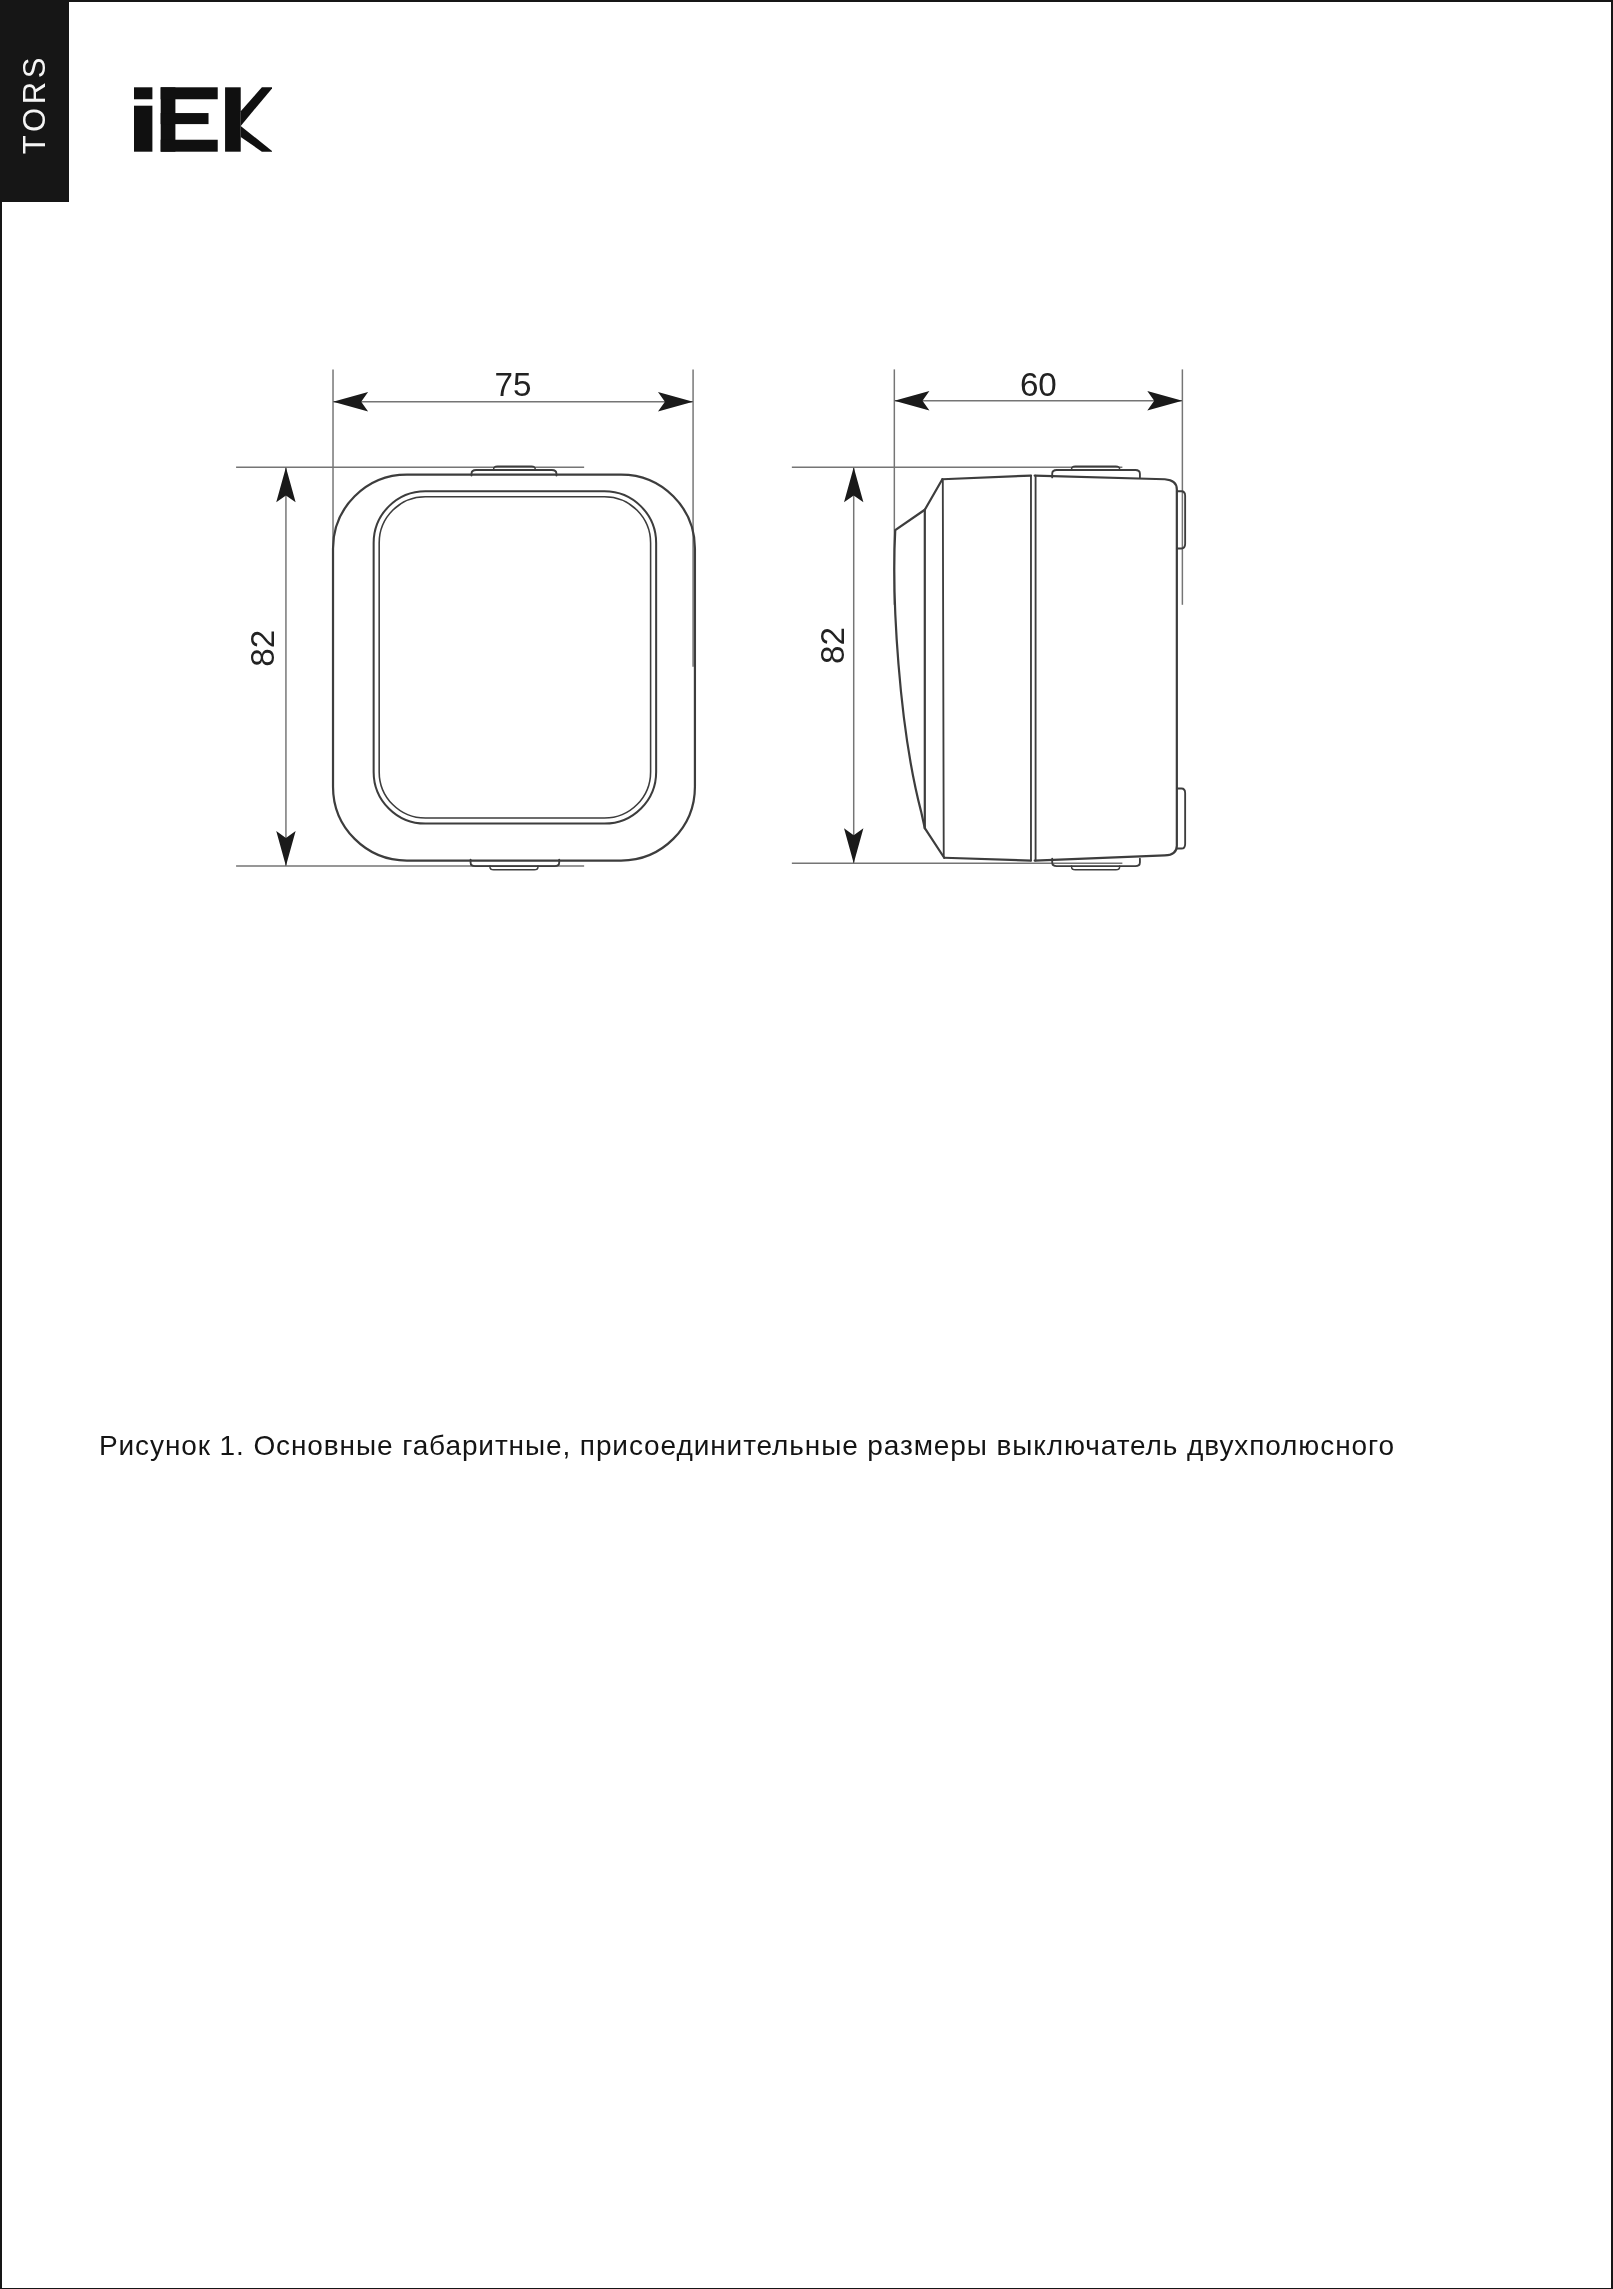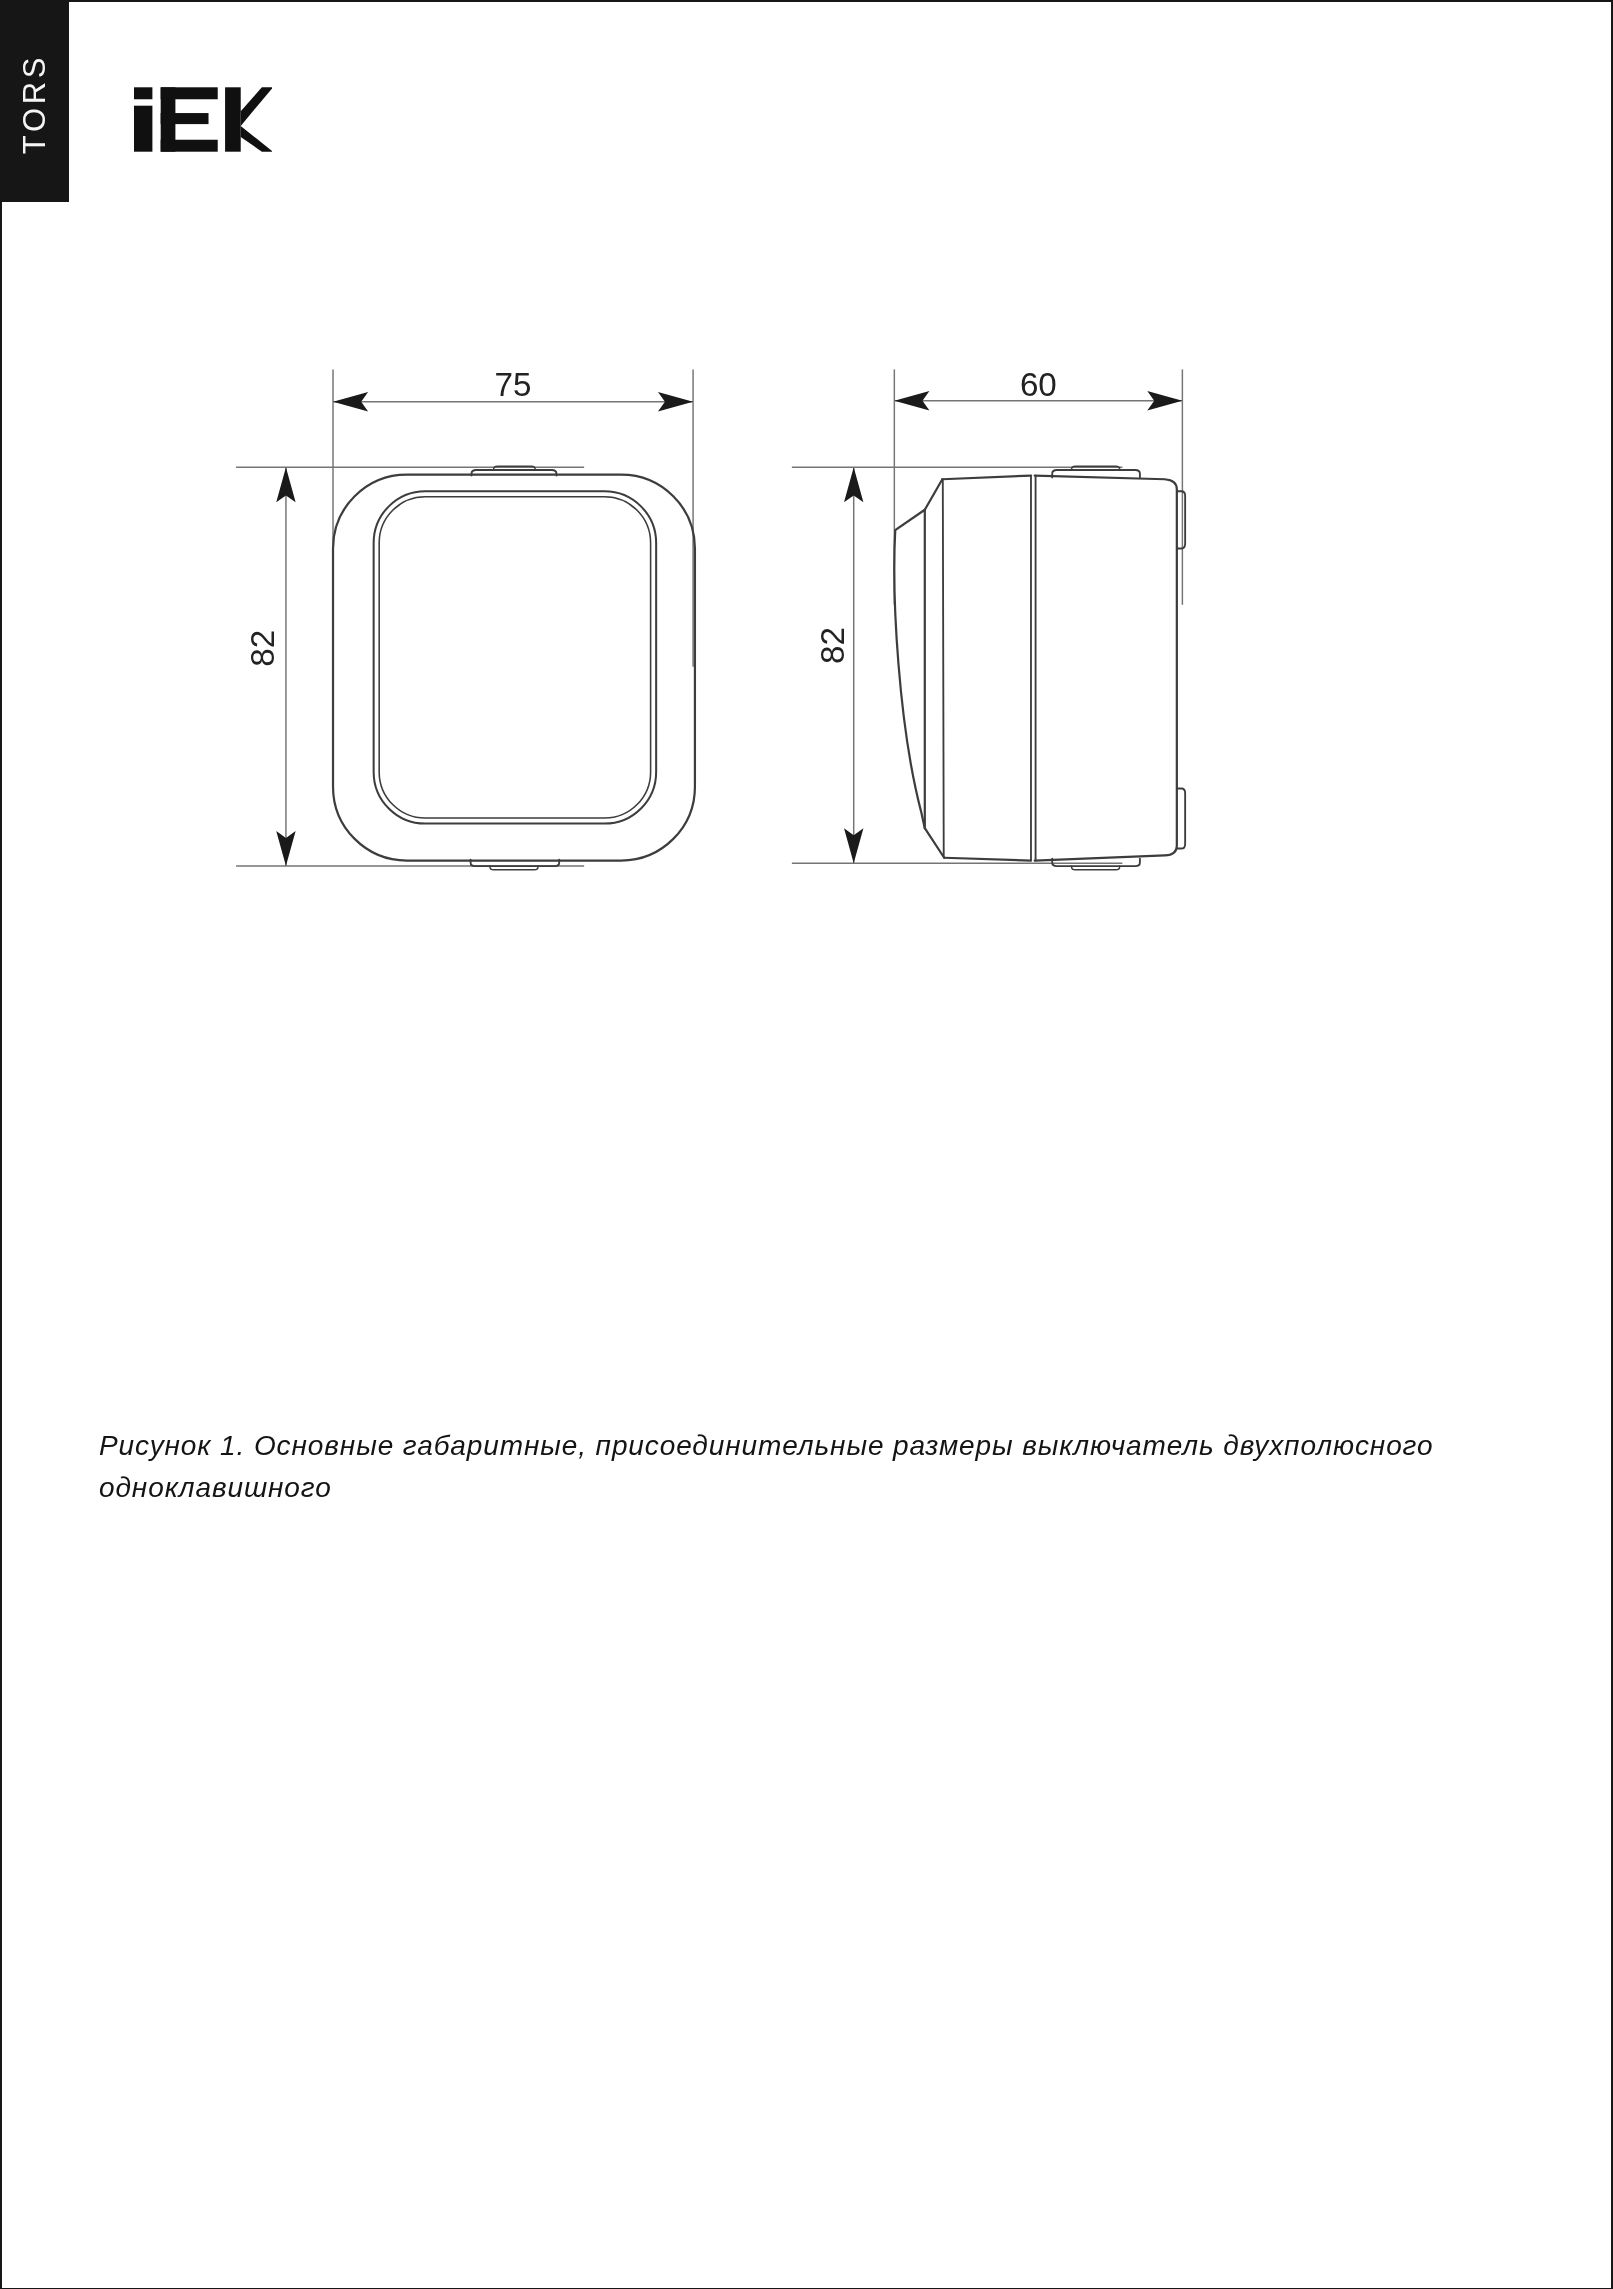--- a/index.html
+++ b/index.html
@@ -42,21 +42,20 @@
     font-family:"Liberation Sans",sans-serif;
     font-size:36px;
     fill:#222222;
   }
   .caption{
     position:absolute;left:97px;top:1423px;
     font-size:28px;
     line-height:42px;
     letter-spacing:0.9px;
     color:#141414;
-    font-style:italic;
   }
 </style>
 </head>
 <body>
 
 <div class="page">
 
   <div class="corner-tab">
     <div class="tab-text-wrap">
       <span class="tab-text">TORS</span>
@@ -155,17 +154,16 @@
         <path d="M918,546 L918,547 Q918,550 922,550 L966,550 Q970,550 970,547 L970,546" stroke-width="1.6"></path>
       </g>
 
       <text class="dim-text" x="882" y="37" text-anchor="middle">60</text>
       <text class="dim-text" transform="translate(672 307) rotate(-90)" text-anchor="middle">82</text>
     </g>
   </svg>
 
   <div class="caption">
     <div>Рисунок 1. Основные габаритные, присоединительные размеры выключатель двухполюсного</div>
-    <div>одноклавишного</div>
   </div>
 
 </div>
 
 
 </body></html>

